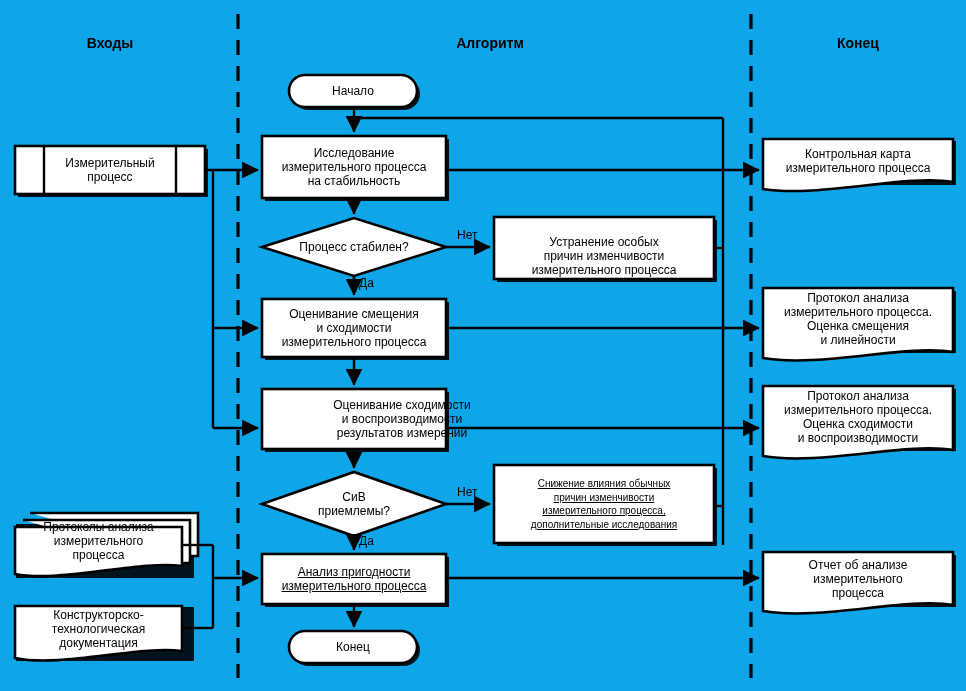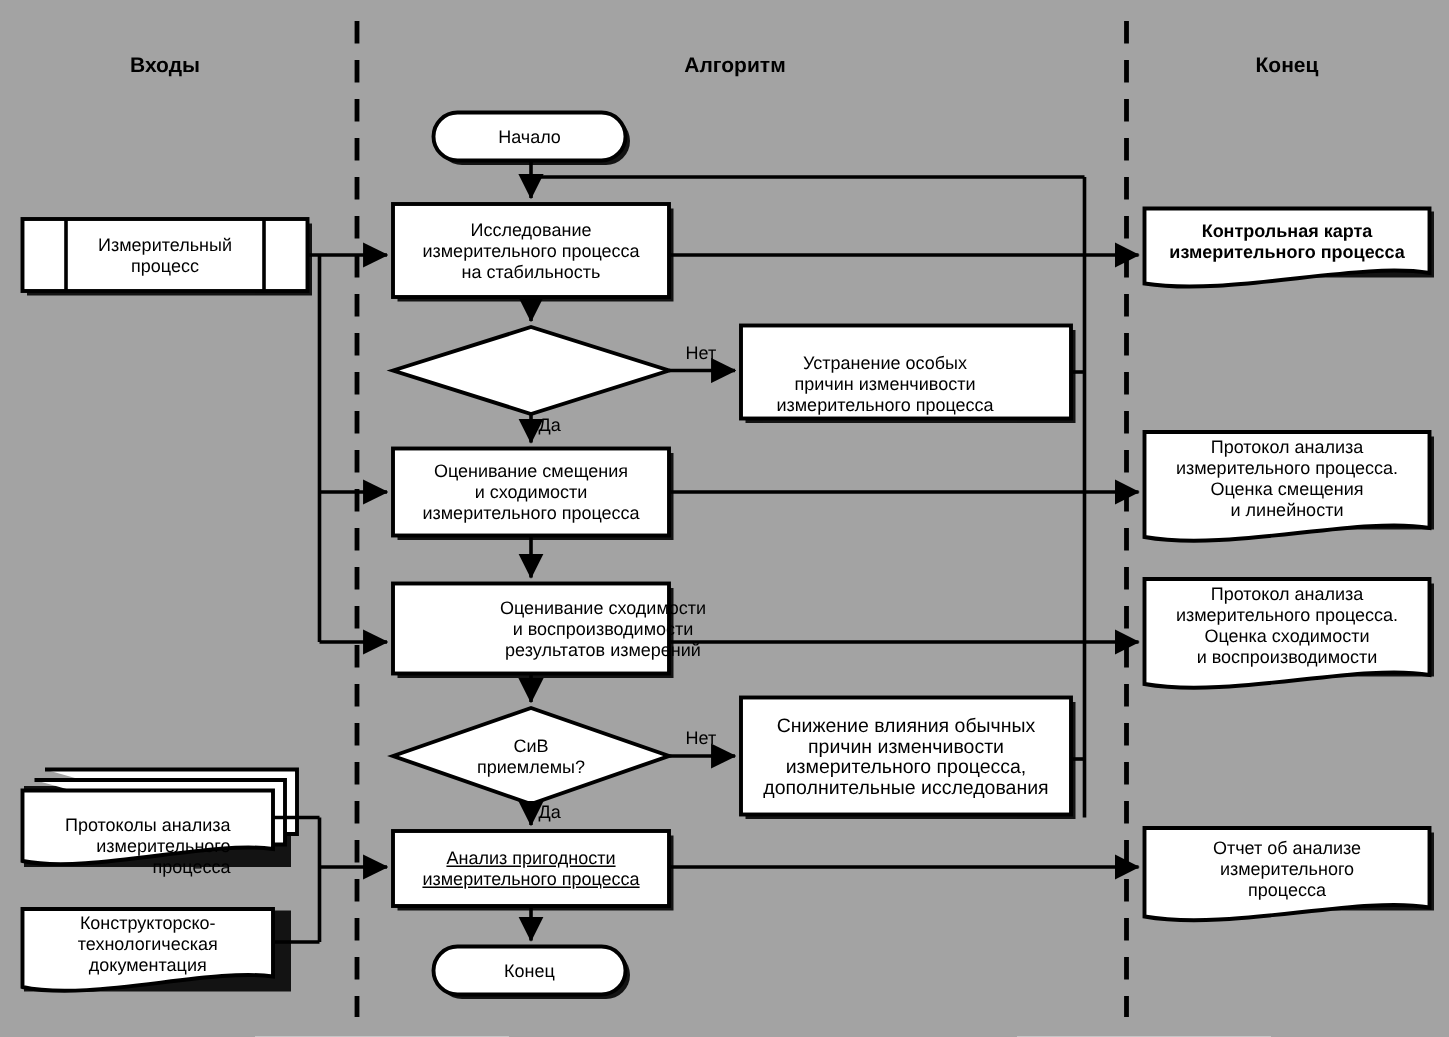--- a/index.html
+++ b/index.html
@@ -1,32 +1,32 @@
 <!DOCTYPE html>
 <html><head>
 <meta charset="utf-8">
 <style>
   html,body{margin:0;padding:0;background:#ffffff;}
   body{
     width:966px;height:691px;overflow:hidden;
     font-family:"Liberation Sans","DejaVu Sans",sans-serif;
     color:#000;
   }
-  #stage{position:relative;width:966px;height:691px;background:#a3a3a3;}
+  #stage{position:relative;width:966px;height:691px;background:#0ea5e9;}
   svg{position:absolute;left:0;top:0;}
   .hdr{
     position:absolute;font-weight:bold;font-size:14px;
     text-align:center;white-space:nowrap;
   }
   .lbl{
     position:absolute;font-size:12px;line-height:14px;
     text-align:center;white-space:pre-line;
     display:flex;align-items:center;justify-content:center;
   }
-  .lbl-sm{font-size:13px;line-height:13.5px;}
+  .lbl-sm{font-size:10px;line-height:13.5px;text-decoration:underline;}
   .flag{position:absolute;font-size:12px;white-space:nowrap;text-align:right;}
 </style>
 </head>
 <body>
 
 <div id="stage">
 
   <svg width="966" height="691" viewBox="0 0 966 691">
     <defs>
       <marker id="arw" viewBox="0 0 10 10" refX="9.5" refY="5" markerWidth="7" markerHeight="7" orient="auto-start-reverse">
@@ -151,22 +151,23 @@
 
   <div class="lbl" style="left:44px; top:146px; width:132px; height:48px;">Измерительный
 процесс</div>
 
   <div class="lbl" style="left:289px; top:75px; width:128px; height:32px;">Начало</div>
 
   <div class="lbl" style="left:262px; top:136px; width:184px; height:62px;">Исследование
 измерительного процесса
 на стабильность</div>
 
-
-  <div class="lbl" style="left:480px; top:217px; width:220px; height:78px;">Устранение особых
+  <div class="lbl" style="left:270px; top:218px; width:168px; height:58px;">Процесс стабилен?</div>
+
+  <div class="lbl" style="left:494px; top:217px; width:220px; height:78px;">Устранение особых
 причин изменчивости
 измерительного процесса</div>
 
   <div class="lbl" style="left:262px; top:299px; width:184px; height:58px;">Оценивание смещения
 и сходимости
 измерительного процесса</div>
 
   <div class="lbl" style="left:262px; top:389px; width:184px; height:60px;padding-left:48px;">Оценивание сходимости
 и воспроизводимости
 результатов измерений</div>
@@ -177,29 +178,29 @@
   <div class="lbl lbl-sm" style="left:494px; top:465px; width:220px; height:78px;">Снижение влияния обычных
 причин изменчивости
 измерительного процесса,
 дополнительные исследования</div>
 
   <div class="lbl" style="left:262px; top:554px; width:184px; height:50px;text-decoration:underline;">Анализ пригодности
 измерительного процесса</div>
 
   <div class="lbl" style="left:289px; top:631px; width:128px; height:32px;">Конец</div>
 
-  <div class="lbl" style="left:15px; top:542px; width:167px; height:44px;text-align:right;">Протоколы анализа
+  <div class="lbl" style="left:15px; top:519px; width:167px; height:44px;">Протоколы анализа
 измерительного
 процесса</div>
 
   <div class="lbl" style="left:15px; top:606px; width:167px; height:46px;">Конструкторско-
 технологическая
 документация</div>
 
-  <div class="lbl" style="left:763px; top:139px; width:190px; height:44px;font-weight:bold;">Контрольная карта
+  <div class="lbl" style="left:763px; top:139px; width:190px; height:44px;">Контрольная карта
 измерительного процесса</div>
 
   <div class="lbl" style="left:763px; top:288px; width:190px; height:62px;">Протокол анализа
 измерительного процесса.
 Оценка смещения
 и линейности</div>
 
   <div class="lbl" style="left:763px; top:386px; width:190px; height:62px;">Протокол анализа
 измерительного процесса.
 Оценка сходимости

